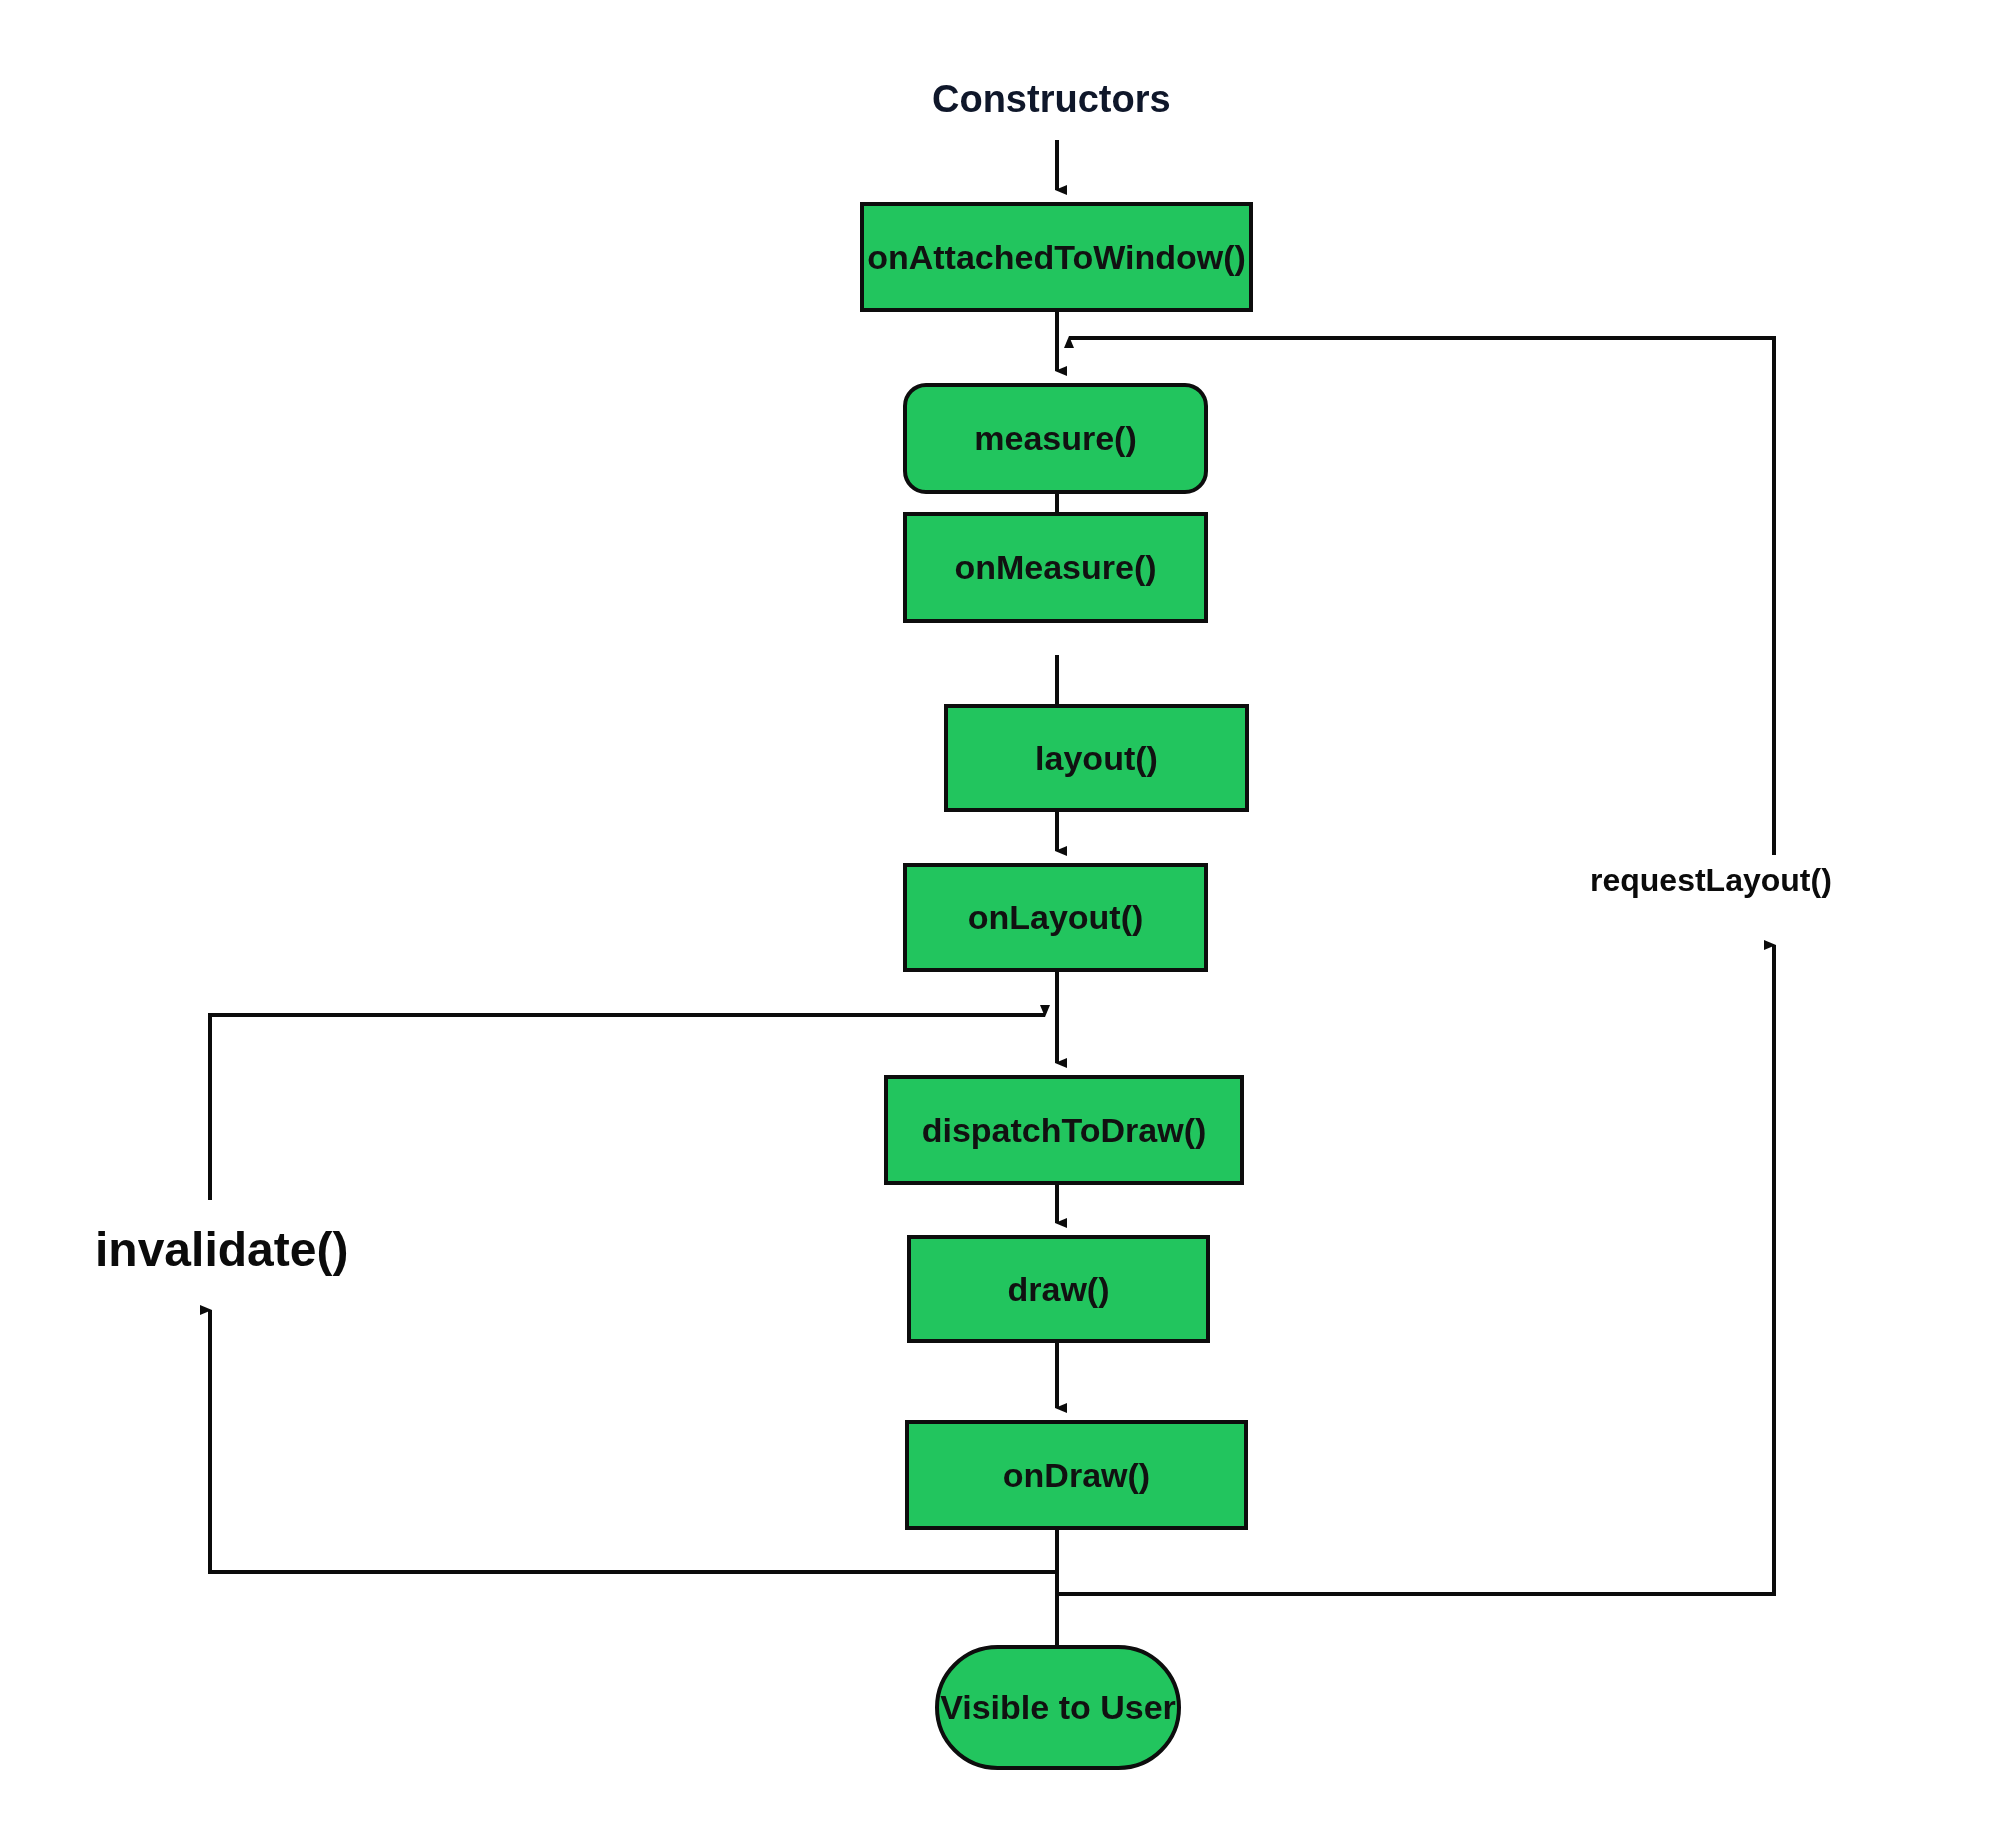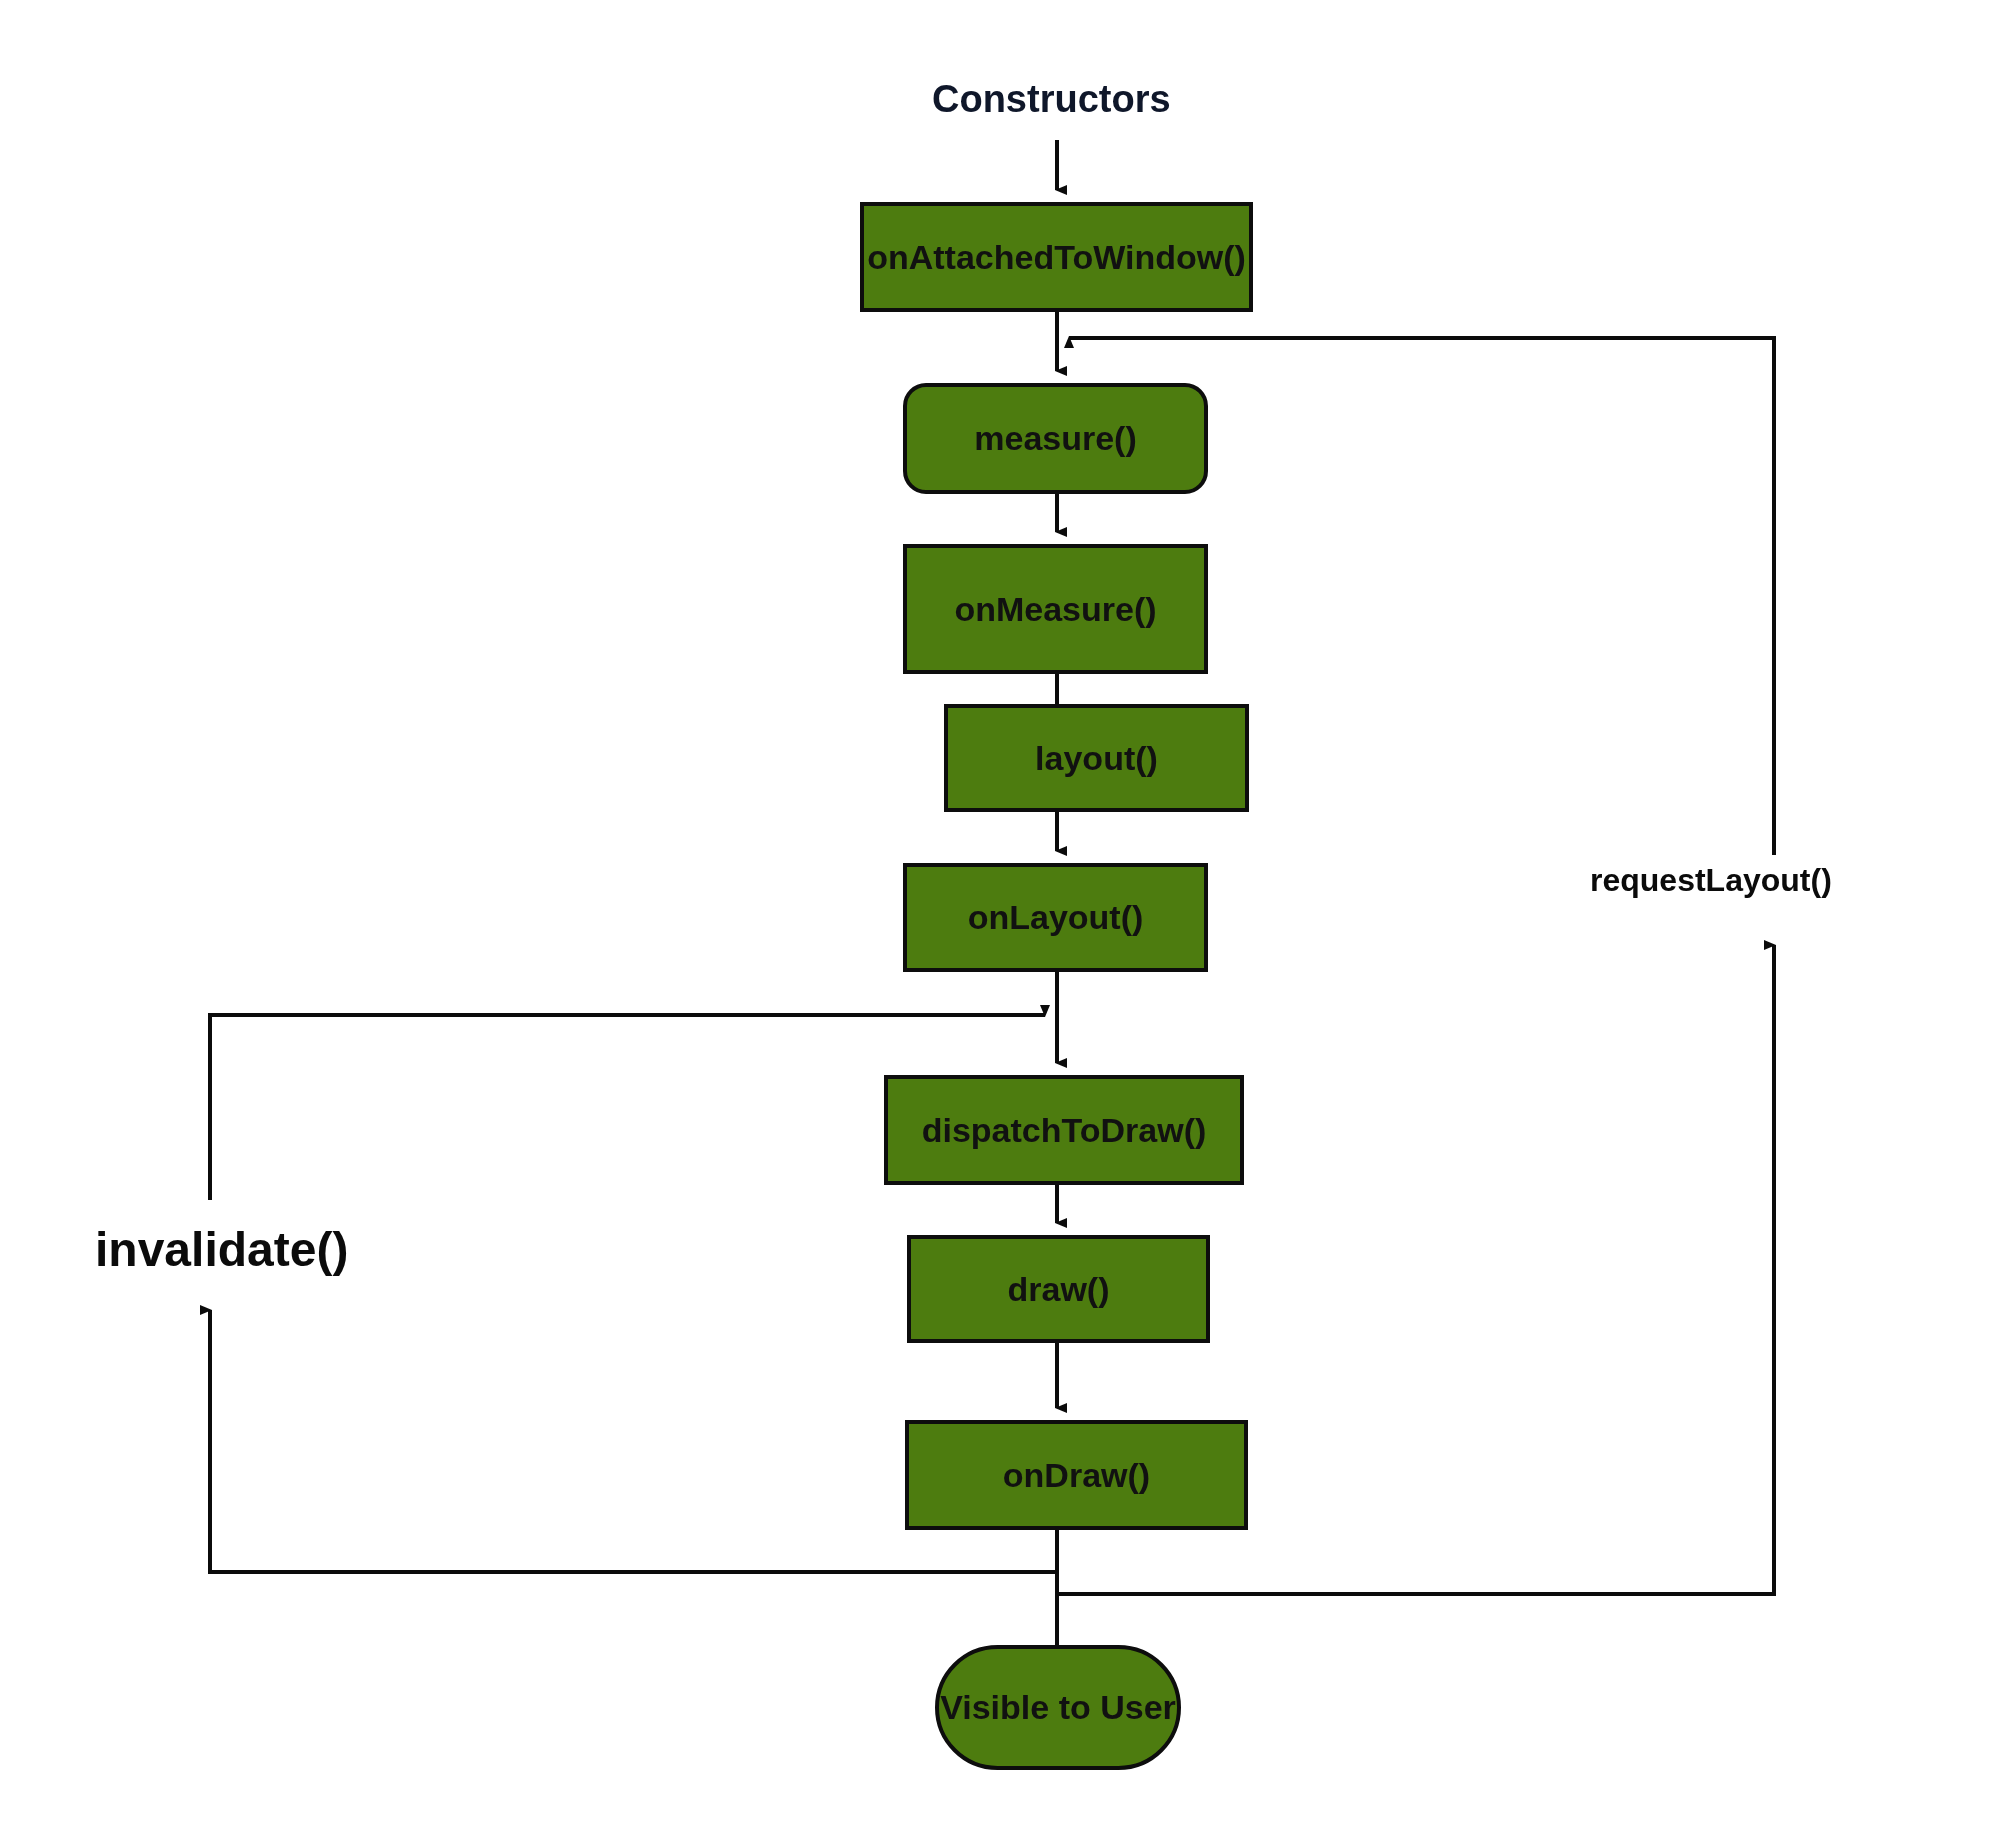--- a/index.html
+++ b/index.html
@@ -21,21 +21,21 @@
   #flow-svg {
     position: absolute;
     left: 0;
     top: 0;
     width: 2000px;
     height: 1827px;
   }
   .node {
     position: absolute;
     box-sizing: border-box;
-    background: #4d7c0f;
+    background: #22c55e;
     border: 4px solid #0d0d0d;
     display: flex;
     align-items: center;
     justify-content: center;
     color: #111111;
     font-weight: bold;
     font-family: "Liberation Sans", sans-serif;
     line-height: 1.12;
     text-align: center;
     white-space: nowrap;
@@ -115,21 +115,21 @@
 
     </g>
   </svg>
 
   <div class="flow-label" style="left:932px; top:78px; font-size:38px;">Constructors</div>
 
   <div class="node" style="left:860px; top:202px; width:393px; height:110px; font-size:34px;">onAttachedToWindow()</div>
 
   <div class="node" style="left:903px; top:383px; width:305px; height:111px; font-size:34px;border-radius:23px;">measure()</div>
 
-  <div class="node" style="left:903px; top:544px; width:305px; height:130px; font-size:34px;">onMeasure()</div>
+  <div class="node" style="left:903px; top:512px; width:305px; height:111px; font-size:34px;">onMeasure()</div>
 
   <div class="node" style="left:944px; top:704px; width:305px; height:108px; font-size:34px;">layout()</div>
 
   <div class="node" style="left:903px; top:863px; width:305px; height:109px; font-size:34px;">onLayout()</div>
 
   <div class="node" style="left:884px; top:1075px; width:360px; height:110px; font-size:34px;">dispatchToDraw()</div>
 
   <div class="node" style="left:907px; top:1235px; width:303px; height:108px; font-size:34px;">draw()</div>
 
   <div class="node" style="left:905px; top:1420px; width:343px; height:110px; font-size:34px;">onDraw()</div>

